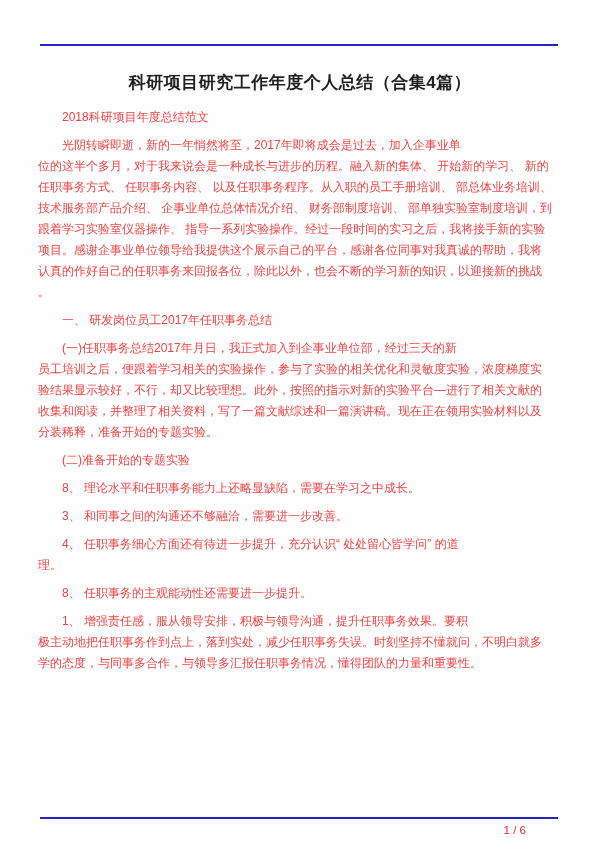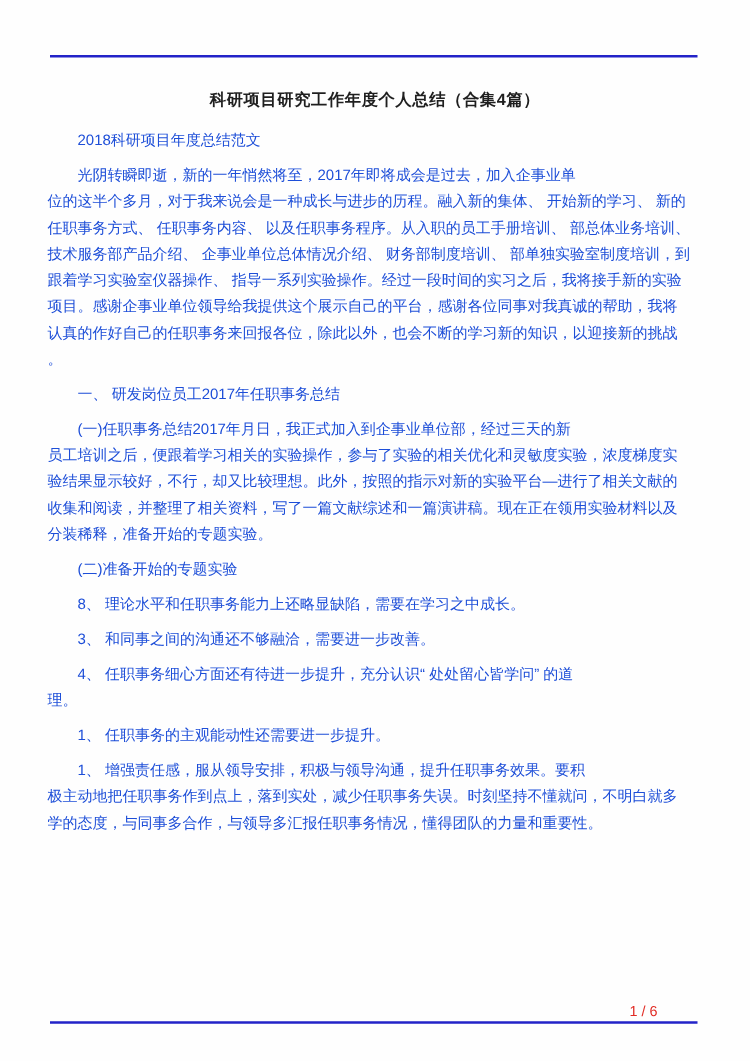--- a/index.html
+++ b/index.html
@@ -21,46 +21,46 @@
     width: 518px;
     height: 2px;
     background: #2323c8;
   }
   .rule-top { top: 44px; }
   .rule-bottom { top: 817px; }
   .doc-title {
     margin: 0;
     padding: 71px 38px 0 38px;
     text-align: center;
-    font-size: 13px;
+    font-size: 17px;
     font-weight: bold;
     color: #1f1f1f;
     letter-spacing: 0.5px;
   }
   .section-heading {
     margin: 21px 38px 0 38px;
     font-size: 13.5px;
     font-weight: bold;
     color: #e12b24;
   }
   .content {
     margin: 13px 38px 0 38px;
     width: 524px;
     font-size: 12px;
     line-height: 21px;
-    color: #1d4ed8;
+    color: #ef4444;
   }
   .para {
     margin: 0 0 7px 0;
     text-indent: 2em;
     white-space: pre-line;
   }
   .page-number {
     position: absolute;
-    top: 804px;
+    top: 824px;
     right: 74px;
     font-size: 11.5px;
     color: #e12b24;
   }
 </style>
 </head>
 <body>
 
 <div class="page">
 
@@ -83,21 +83,21 @@
     <div class="para">(一)任职事务总结2017年月日，我正式加入到企事业单位部，经过三天的新
 员工培训之后，便跟着学习相关的实验操作，参与了实验的相关优化和灵敏度实验，浓度梯度实
 验结果显示较好，不行，却又比较理想。此外，按照的指示对新的实验平台—进行了相关文献的
 收集和阅读，并整理了相关资料，写了一篇文献综述和一篇演讲稿。现在正在领用实验材料以及
 分装稀释，准备开始的专题实验。</div>
     <div class="para">(二)准备开始的专题实验</div>
     <div class="para">8、 理论水平和任职事务能力上还略显缺陷，需要在学习之中成长。</div>
     <div class="para">3、 和同事之间的沟通还不够融洽，需要进一步改善。</div>
     <div class="para">4、 任职事务细心方面还有待进一步提升，充分认识“ 处处留心皆学问” 的道
 理。</div>
-    <div class="para">1、 任职事务的主观能动性还需要进一步提升。</div>
+    <div class="para">8、 任职事务的主观能动性还需要进一步提升。</div>
     <div class="para">1、 增强责任感，服从领导安排，积极与领导沟通，提升任职事务效果。要积
 极主动地把任职事务作到点上，落到实处，减少任职事务失误。时刻坚持不懂就问，不明白就多
 学的态度，与同事多合作，与领导多汇报任职事务情况，懂得团队的力量和重要性。</div>
   </div>
 
   <div class="rule rule-bottom"></div>
 
   <div class="page-number">1 / 6</div>
 
 </div>

